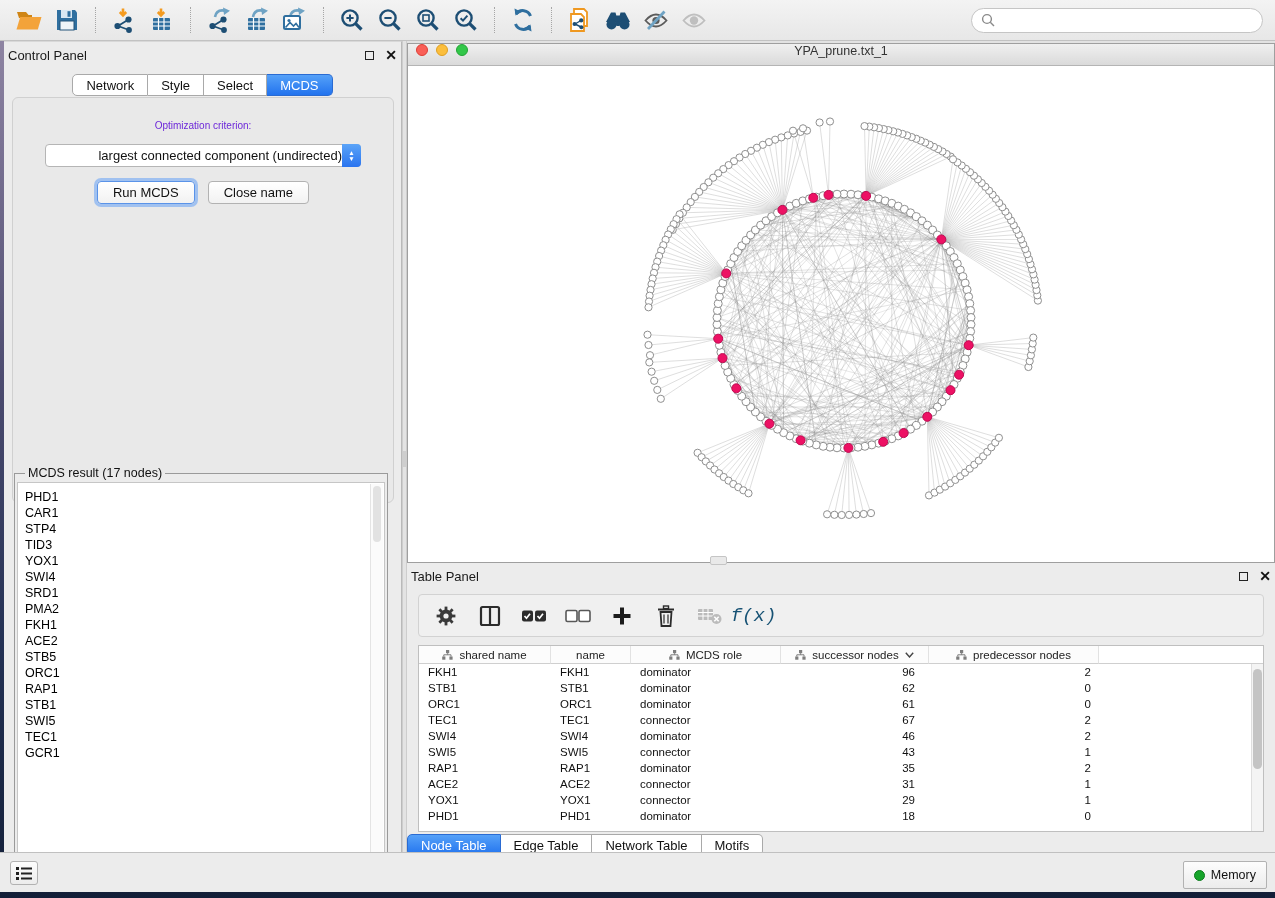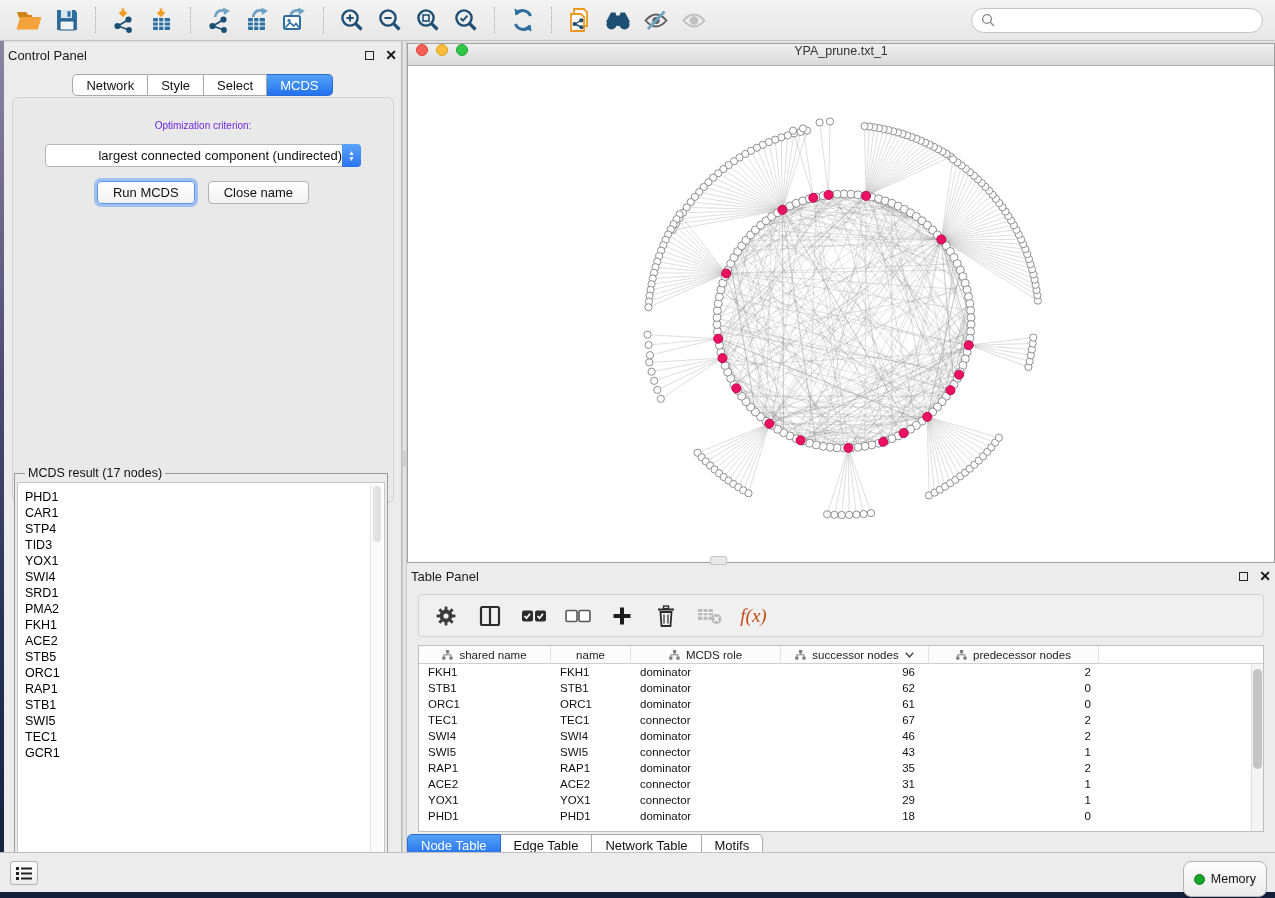--- a/index.html
+++ b/index.html
@@ -77,41 +77,41 @@
   .nw-title{position:absolute;left:0;right:0;text-align:center;font-size:12.5px;color:#333}
   .nw-canvas{position:relative;width:100%;height:496px;background:#fff}
 
   
   .table-panel{position:absolute;left:407px;top:563px;width:868px;height:289px;background:#ececec}
   .tp-toolbar{position:absolute;left:11px;top:31px;width:846px;height:43px;background:#f0f0f0;
               border:1px solid #d2d2d2;border-radius:4px;display:flex;align-items:center;
               padding-left:13px;gap:17px}
   .tp-icon{display:flex;align-items:center;justify-content:center;width:27px;height:27px}
   .tp-icon.disabled{opacity:.95}
-  .fx{font-family:Liberation Serif, serif;font-style:italic;font-size:19px;color:#c2410c}
+  .fx{font-family:Liberation Mono, monospace;font-style:italic;font-size:19px;color:#0c4a6e}
   .tbl{position:absolute;left:11px;top:82px;width:846px;height:187px;background:#fff;
        border:1px solid #bfbfbf;overflow:hidden}
   .grid-row{display:grid;grid-template-columns:132px 80px 150px 148px 170px 1fr}
   .tbl-header .cell{height:18px;font-size:11.5px;color:#222;display:flex;align-items:center;justify-content:center;
                     gap:6px;background:#fcfcfc;border-right:1px solid #e2e2e2;border-bottom:1px solid #cfcfcf}
   .tbl-header .cell.filler{border-right:none;background:#fff;border-bottom:1px solid #cfcfcf}
   .tbl-body .cell{height:16px;line-height:16px;font-size:11.5px;color:#111;padding:0 9px;white-space:nowrap;
                   overflow:hidden}
   .tbl-body .cell.num{text-align:right;padding-right:14px}
   .tbl-body .cell.num2{text-align:right;padding-right:8px}
   .tbl-scroll{position:absolute;right:0;top:18px;bottom:0;width:12px;background:#f4f4f4;border-left:1px solid #dedede}
   .tbl-thumb{position:absolute;left:1px;right:1px;top:5px;height:100px;background:#c4c4c4;border-radius:5px}
   .tp-tabs{position:absolute;left:0;right:0;top:271px;display:flex;}
 
   
   .status-bar{position:absolute;left:0;top:852px;width:1275px;height:40px;background:#ececec;
               border-top:1px solid #c0c0c0}
   .menu-btn{position:absolute;left:10px;top:8px;width:28px;height:24px;border:1px solid #b2b2b2;border-radius:3px;
             background:linear-gradient(#fdfdfd,#ececec);display:flex;align-items:center;justify-content:center}
-  .memory-btn{position:absolute;right:8px;top:8px;height:36px;border:1px solid #b2b2b2;border-radius:8px;
+  .memory-btn{position:absolute;right:8px;top:8px;height:28px;border:1px solid #b2b2b2;border-radius:2px;
               background:linear-gradient(#fdfdfd,#ececec);display:flex;align-items:center;gap:6px;
               padding:0 10px;font-size:12.5px;color:#111}
   .memory-dot{width:11px;height:11px;border-radius:50%;background:#17a52b;border:1px solid #0d7c1e}
 </style>
 </head>
 <body>
 
 <div class="screen">
 
   <div class="toolbar">

